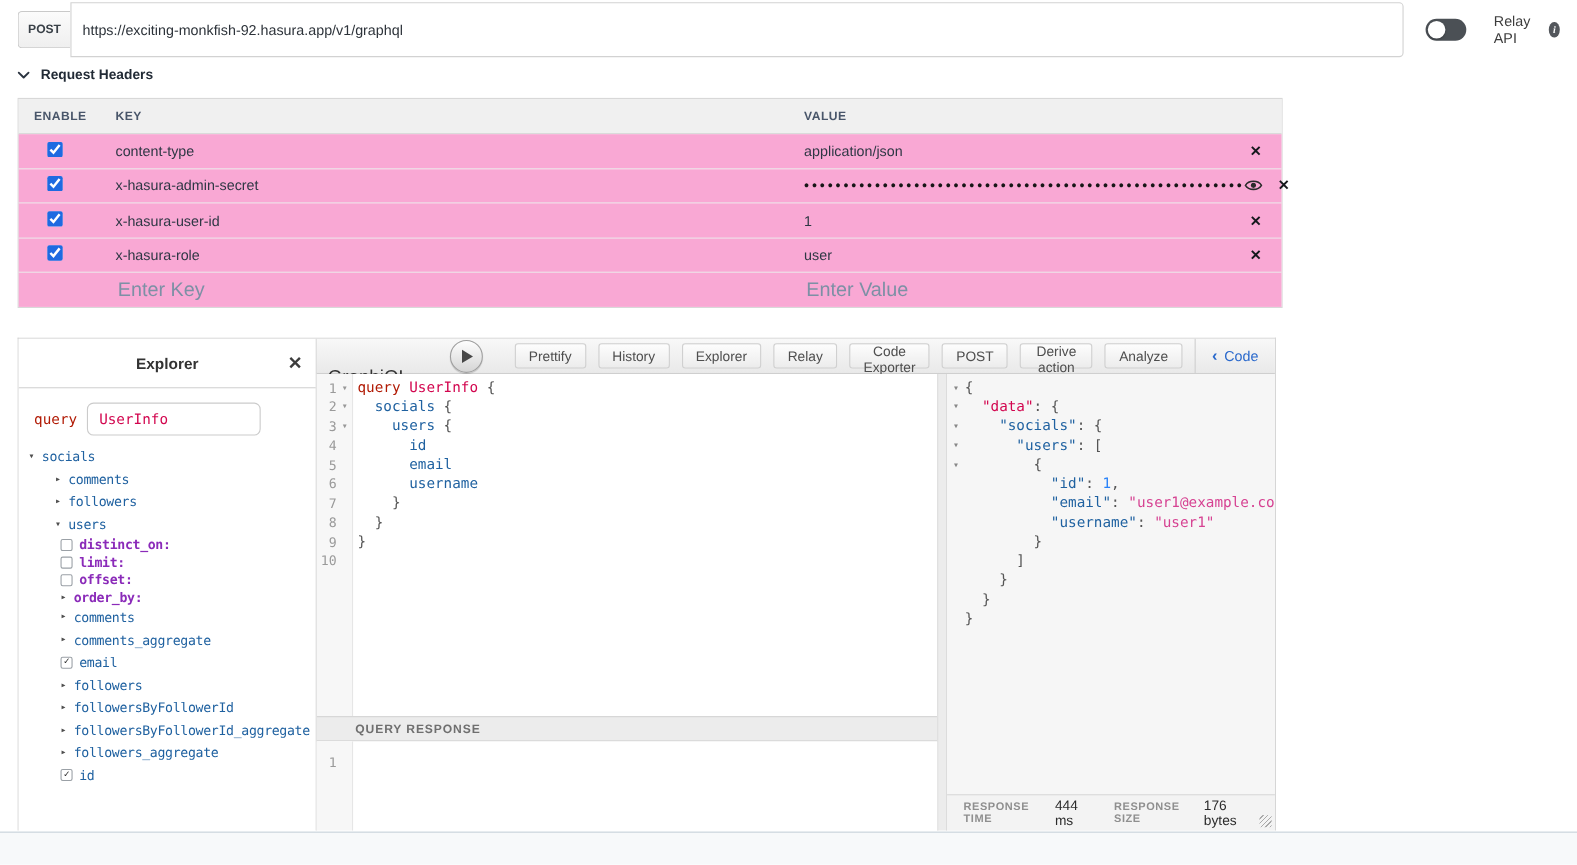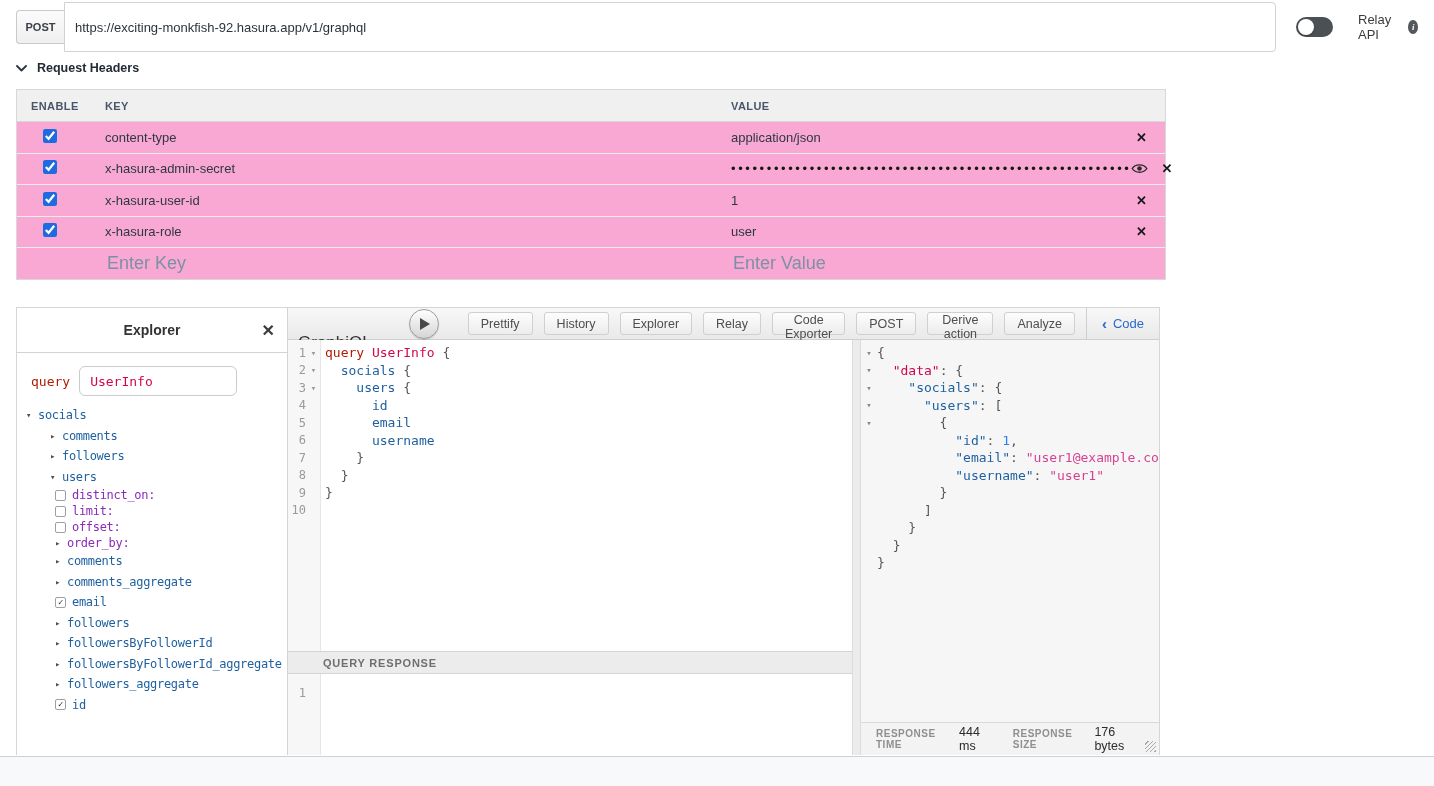--- a/index.html
+++ b/index.html
@@ -63,21 +63,21 @@
     display:flex; align-items:center; justify-content:center; font-size:14px; font-weight:700; color:#333; }
   .explorer-close { position:absolute; right:12px; top:50%; transform:translateY(-50%); font-size:16px; color:#3c3c3c; cursor:pointer; }
   .explorer-query-row { flex:none; height:49px; display:flex; align-items:center; padding:13px 0 6px 14px;
     font-family:"DejaVu Sans Mono",monospace; font-size:13px; }
   .query-kw { color:#B11A04; margin-right:9px; }
   .query-name-input { width:158px; height:30px; border:1px solid #cbcbcb; border-radius:6px; padding:0 10px;
     color:#D2054E; font-family:"DejaVu Sans Mono",monospace; font-size:13px; outline:none; }
   .explorer-tree { flex:1; overflow:hidden; padding-top:3px; }
   .ti { display:flex; align-items:center; height:20.5px; font-family:"DejaVu Sans Mono",monospace;
     font-size:12px; letter-spacing:-.3px; cursor:pointer; white-space:nowrap; }
-  .ti.arg { height:16px; }
+  .ti.arg { height:16px;font-weight:bold; }
   .lvl0 { padding-left:9px; } .lvl1 { padding-left:33px; } .lvl2 { padding-left:38px; }
   .arr { width:12px; flex:none; color:#4f4f4f; font-size:9px; }
   .cb { width:11px; height:11px; flex:none; border:1px solid #9aa0a6; border-radius:2px; background:#fff; margin-right:6px;
     display:inline-flex; align-items:center; justify-content:center; font-size:9px; color:#2f2f2f; line-height:1; }
   .lbl-f { color:#1F61A0; } .lbl-a { color:#8B2BB9; }
   .explorer-footer { flex:none; height:43px; border-top:1px solid #d3d3d3; display:flex; align-items:center; padding:0 9px; gap:9px; }
   .addnew-label { font-size:13px; color:#333; }
   .type-select { width:168px; height:27px; border:1px solid #b9b9b9; border-radius:6px; background:#fff;
     display:flex; align-items:center; justify-content:space-between; padding:0 10px; font-size:13px; color:#333; cursor:pointer; }
   .plus-btn { width:26px; height:26px; border:1px solid #b9b9b9; border-radius:4px; background:linear-gradient(#fbfbfb,#ededed);

